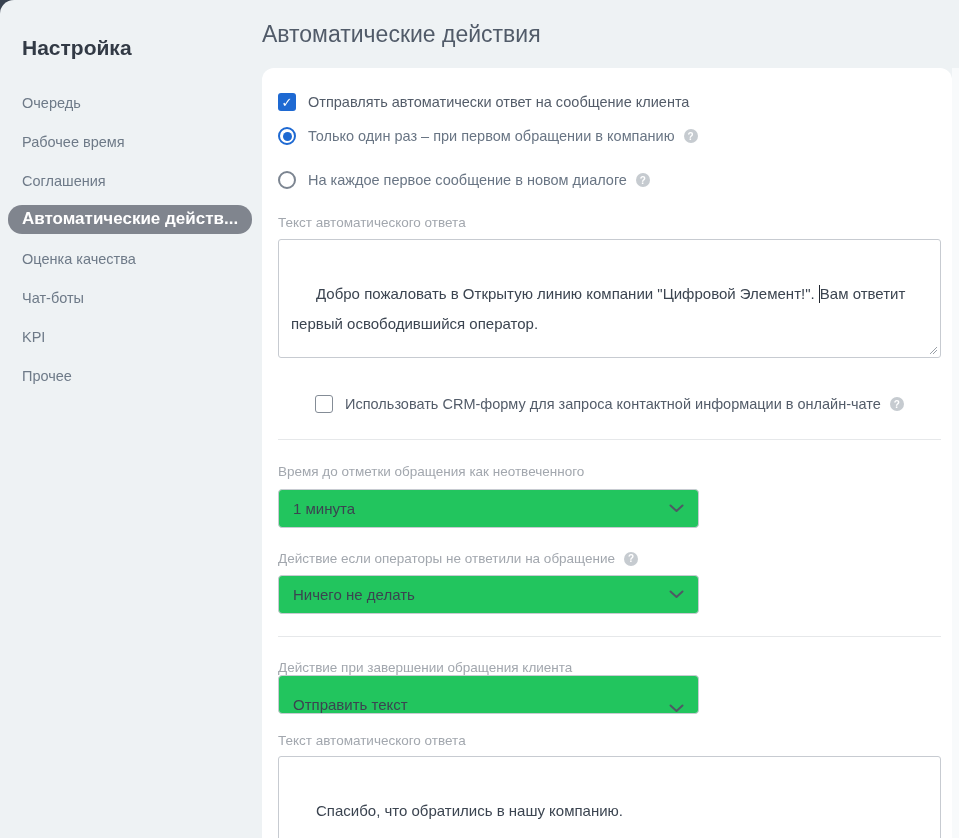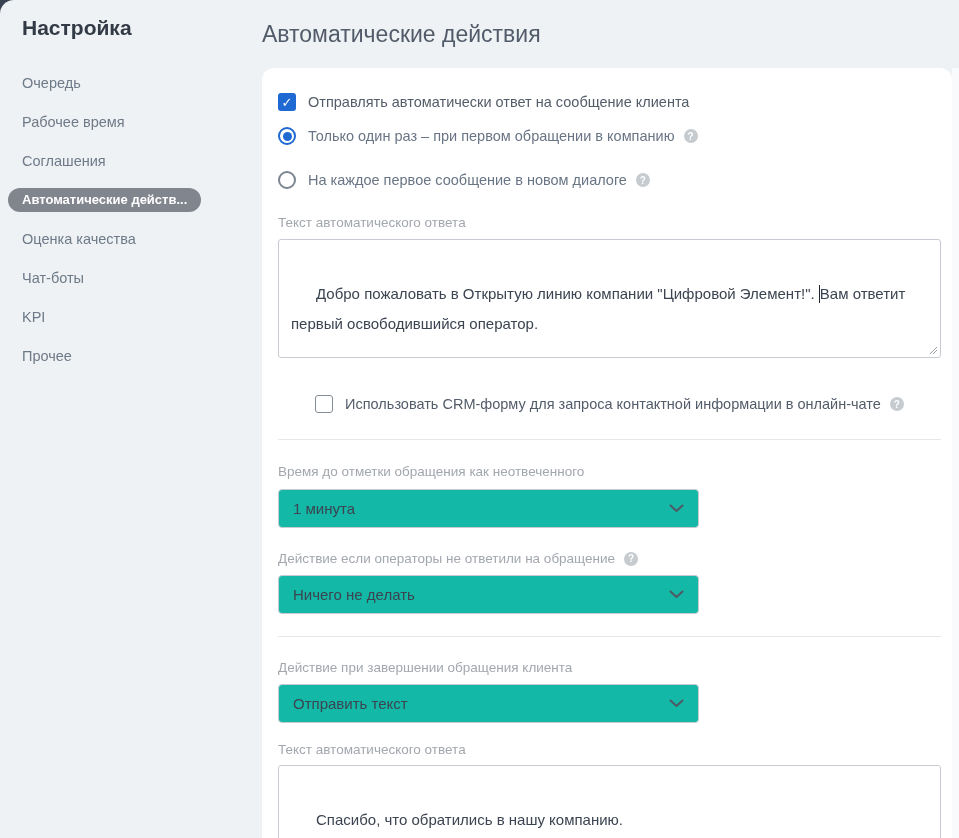--- a/index.html
+++ b/index.html
@@ -13,42 +13,42 @@
     position: relative;
     width: 959px; height: 838px;
     background: #eef2f4;
     border-radius: 14px 0 0 0;
     overflow: hidden;
   }
   
   .sidebar {
     position: absolute; left: 0; top: 0; bottom: 0;
     width: 231px;
-    padding: 16px 0 0 22px;
+    padding: 36px 0 0 22px;
     box-sizing: border-box;
   }
   .sidebar-title {
     font-size: 21px;
     font-weight: 700;
     color: #323a45;
     margin: 0 0 23px 0;
   }
   .nav-item {
     height: 39px;
     display: flex;
     align-items: center;
     font-size: 14.5px;
     color: #6e7a88;
     cursor: pointer;
   }
   .nav-item .pill {
     background: #80858e;
     color: #ffffff;
     font-weight: 700;
-    font-size: 13px;
+    font-size: 17px;
     padding: 4px 14px 5px 14px;
     border-radius: 14px;
     margin-left: -14px;
     white-space: nowrap;
   }
   
   .content-title {
     position: absolute;
     left: 262px; top: 21px;
     font-size: 23px;
@@ -132,21 +132,21 @@
     width: 1px; height: 18px;
     background: #20262e;
     vertical-align: -4px;
   }
   .resize-handle { position: absolute; right: 2px; bottom: 2px; }
   .select {
     box-sizing: border-box;
     width: 421px; height: 39px;
     border: 1px solid #c7cbd1;
     border-radius: 4px;
-    background: #14b8a6;
+    background: #22c55e;
     display: flex; align-items: center;
     padding: 0 14px;
     cursor: pointer;
   }
   .select-value {
     flex: 1;
     font-size: 15px;
     color: #3b4450;
   }
   .divider { height: 1px; background: #e6e8ea; }
@@ -244,21 +244,21 @@
     <div class="select" style="margin-top:9px;gap:32px;">
       <span class="select-value">Ничего не делать</span>
       <svg width="15" height="9" viewBox="0 0 15 9">
         <polyline points="1.5,1.5 7.5,7 13.5,1.5" fill="none" stroke="#4f5864" stroke-width="2" stroke-linecap="round" stroke-linejoin="round"></polyline>
       </svg>
     </div>
 
     <div class="divider" style="margin-top:22px;"></div>
 
     <div class="field-label" style="margin-top:23px;">Действие при завершении обращения клиента</div>
-    <div class="select" style="margin-top:9px;">
+    <div class="select" style="align-items:flex-end;">
       <span class="select-value">Отправить текст</span>
       <svg width="15" height="9" viewBox="0 0 15 9">
         <polyline points="1.5,1.5 7.5,7 13.5,1.5" fill="none" stroke="#4f5864" stroke-width="2" stroke-linecap="round" stroke-linejoin="round"></polyline>
       </svg>
     </div>
 
     <div class="field-label" style="margin-top:19px;">Текст автоматического ответа</div>
     <div class="fake-textarea" style="margin-top:8px;height:110px;">
       <span>Спасибо, что обратились в нашу компанию.</span>
     </div>

